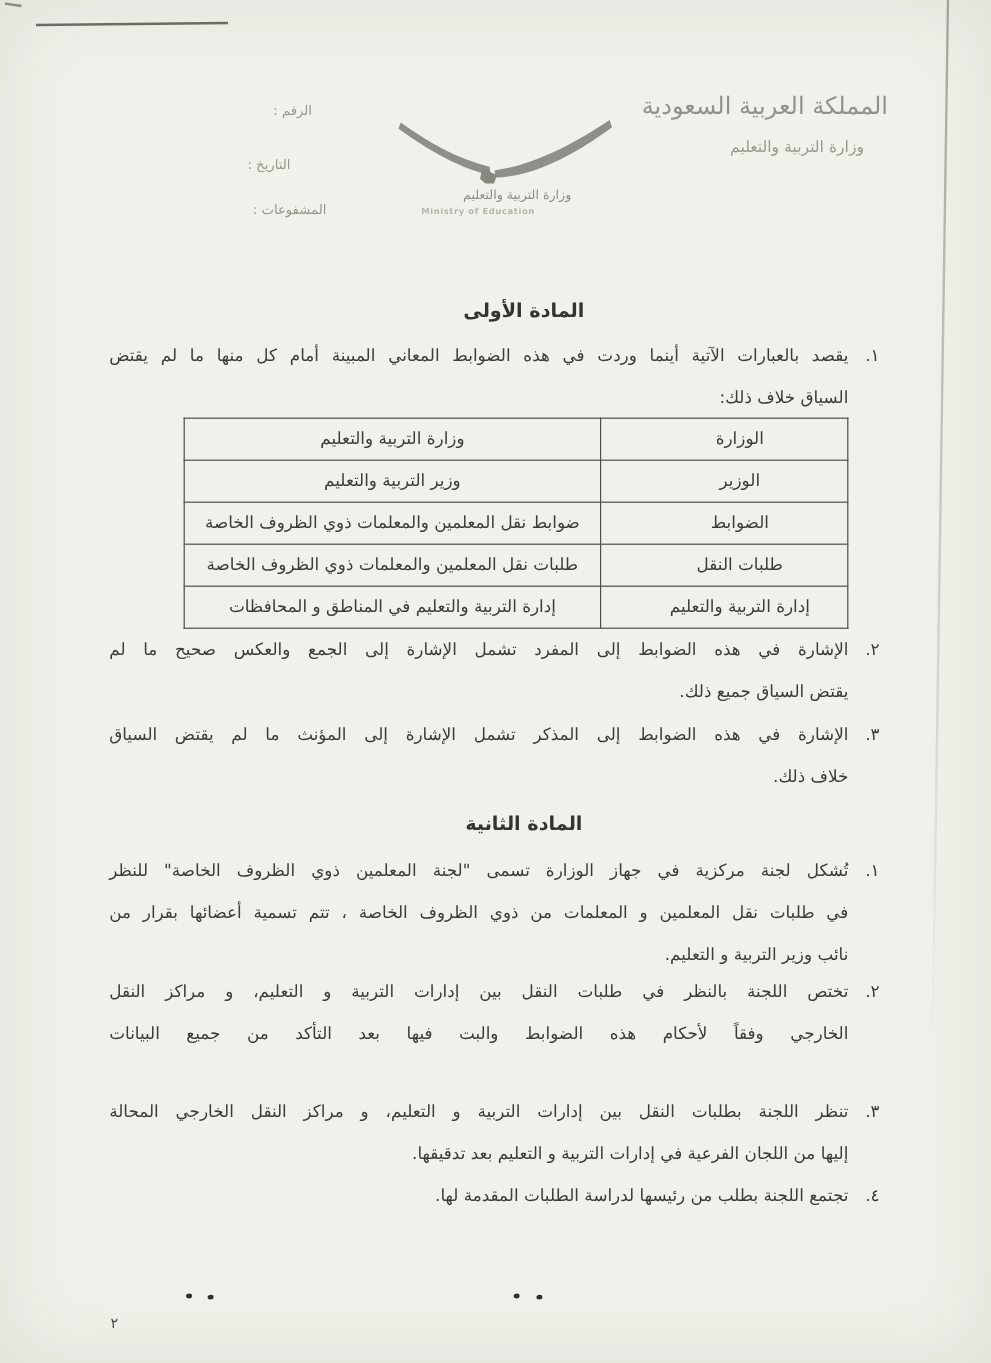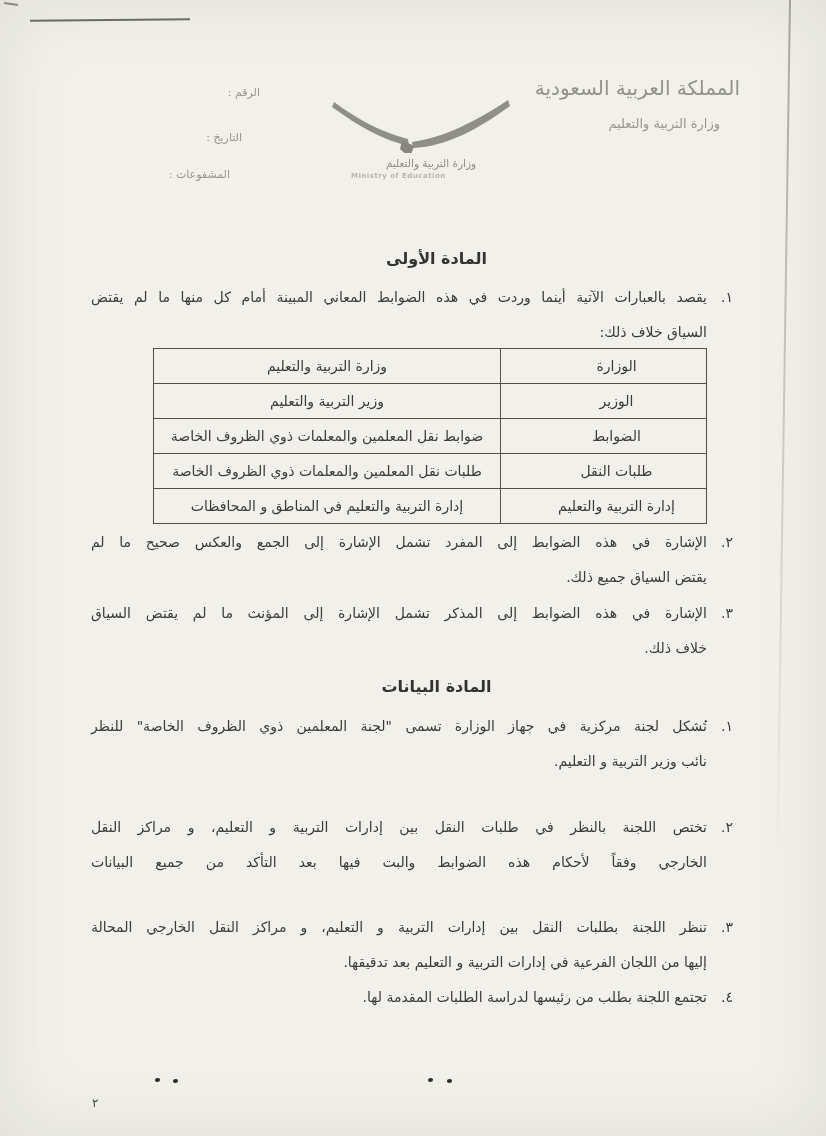--- a/index.html
+++ b/index.html
@@ -18,21 +18,21 @@
   .art-corner{position:absolute;left:4px;top:3px;width:14px;height:2px;background:#8a8980;transform:rotate(8deg);}
   .art-rightline{position:absolute;left:789px;top:0;width:2px;height:880px;transform-origin:top center;transform:rotate(0.85deg);
     background:linear-gradient(to bottom,rgba(108,106,98,0.55),rgba(108,106,98,0.25) 55%,rgba(108,106,98,0));}
   .art-dot{position:absolute;width:5px;height:4px;background:#2f2e2a;border-radius:60% 40% 55% 45%;}
   
   .lh-kingdom{position:absolute;right:86px;top:76px;font-size:20px;color:#92918a;direction:rtl;}
   .lh-ministry{position:absolute;right:106px;top:116px;font-size:13px;color:#9a998f;direction:rtl;}
   .lh-label{position:absolute;font-size:11px;color:#98978d;direction:rtl;}
   .lh-num{right:566px;top:86px;}
   .lh-date{right:584px;top:131px;}
-  .lh-att{right:596px;top:168px;margin-left:42px;}
+  .lh-att{right:554px;top:168px;margin-left:42px;}
   .logo{position:absolute;left:328px;top:98px;width:185px;height:90px;}
   .logo svg{display:block;}
   .logo-ar{position:absolute;left:28px;top:59px;width:150px;text-align:center;font-size:10.5px;color:#8e8d84;direction:rtl;}
   .logo-en{position:absolute;left:23px;top:74px;width:150px;text-align:left;font-size:7px;letter-spacing:.5px;color:#b6b5ab;font-weight:bold;}
   
   .article-title{position:absolute;left:0;right:0;text-align:center;font-weight:bold;font-size:16px;color:#34332f;direction:rtl;line-height:22px;margin-left:47px;}
   .t1{top:248px;}
   .t2{top:676px;}
   
   .item{position:absolute;right:93px;width:642px;display:flex;direction:rtl;font-size:14px;line-height:35px;color:#3c3b37;}
@@ -122,26 +122,27 @@
   </div>
 
   <div class="item i-a1-3">
     <span class="num">٣.</span>
     <div class="txt">
       <div class="line j">الإشارة في هذه الضوابط إلى المذكر تشمل الإشارة إلى المؤنث ما لم يقتض السياق</div>
       <div class="line">خلاف ذلك.</div>
     </div>
   </div>
 
-  <div class="article-title t2">المادة البيانات</div>
+  <div class="article-title t2">المادة الثانية</div>
 
   <div class="item i-a2-1">
     <span class="num">١.</span>
     <div class="txt">
       <div class="line j">تُشكل لجنة مركزية في جهاز الوزارة تسمى "لجنة المعلمين ذوي الظروف الخاصة" للنظر</div>
+      <div class="line j">في طلبات نقل المعلمين و المعلمات من ذوي الظروف الخاصة ، تتم تسمية أعضائها بقرار من</div>
       <div class="line">نائب وزير التربية و التعليم.</div>
     </div>
   </div>
 
   <div class="item i-a2-2">
     <span class="num">٢.</span>
     <div class="txt">
       <div class="line j">تختص اللجنة بالنظر في طلبات النقل بين إدارات التربية و التعليم، و مراكز النقل</div>
       <div class="line j">الخارجي وفقاً لأحكام هذه الضوابط والبت فيها بعد التأكد من جميع البيانات</div>
     </div>

